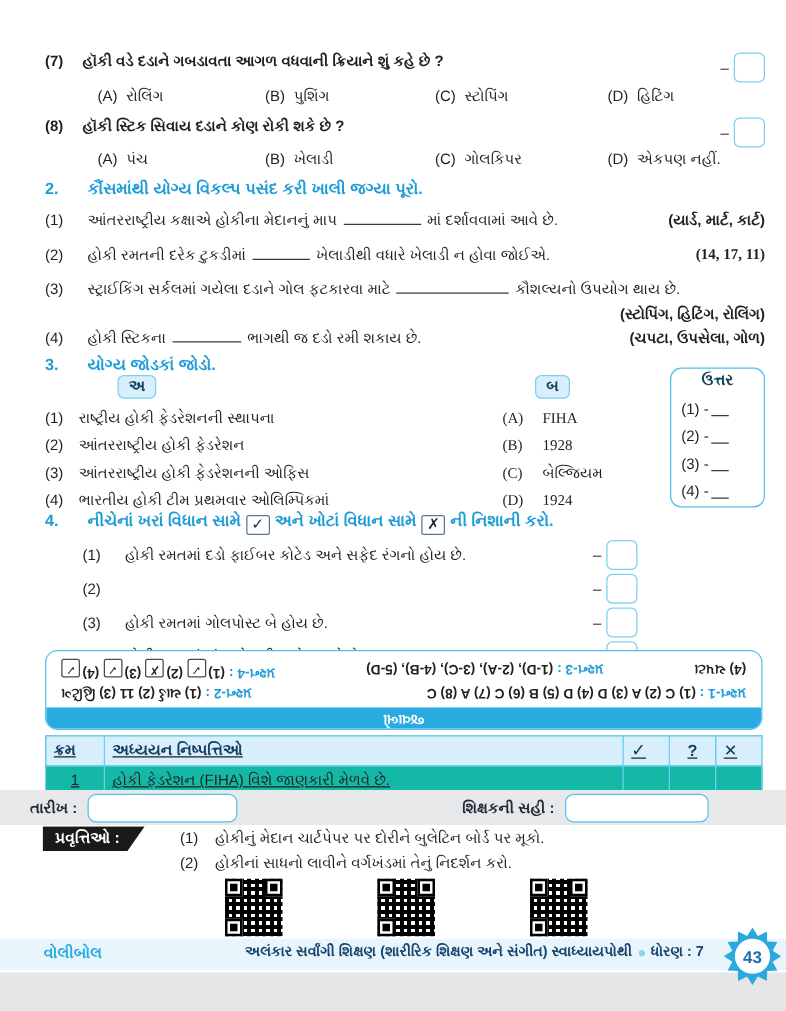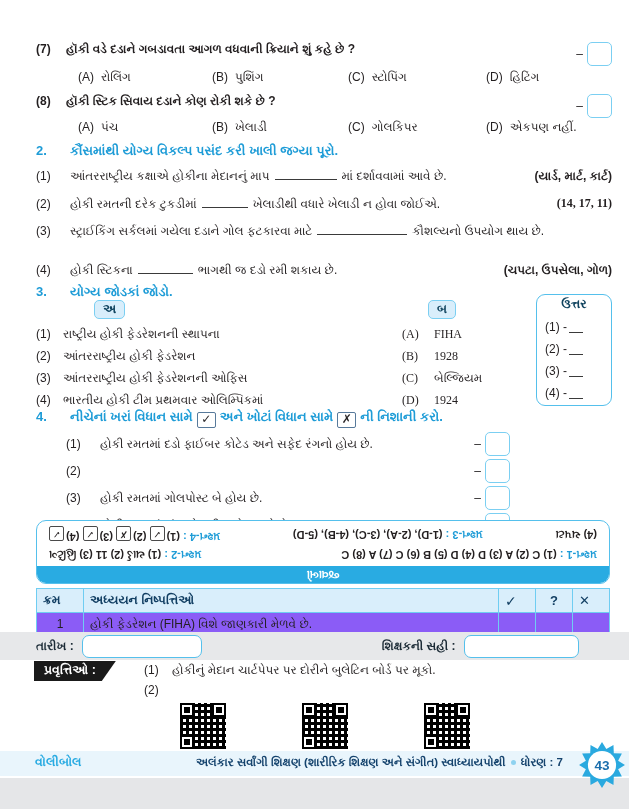--- a/index.html
+++ b/index.html
@@ -42,21 +42,21 @@
   .anskey-inner{width:100%;height:100%;transform:rotate(180deg);display:flex;flex-direction:column;}
   .anskey-bar{height:17px;background:#29abe2;color:#fff;font-weight:bold;font-size:11.5px;
               text-align:center;line-height:17px;flex:none;}
   .anskey-lines{flex:1;display:flex;flex-direction:column;justify-content:space-evenly;
                 padding:1px 12px;font-size:11px;font-weight:bold;}
   .ak-line{display:flex;justify-content:space-between;align-items:center;white-space:nowrap;}
   .ak-label{color:#1e9cd7;}
   .mini-box{display:inline-block;width:13px;height:13px;border:1.2px solid #4a4a4a;border-radius:2px;
             text-align:center;line-height:12px;font-size:10px;vertical-align:-2px;margin-left:2px;background:#fff;}
   
-  table.outcomes{border-collapse:collapse;width:574px;background:#8b5cf6;}
+  table.outcomes{border-collapse:collapse;width:574px;background:#14b8a6;text-decoration:underline;}
   table.outcomes td,table.outcomes th{border:1.5px solid #6fcdf2;padding:1px 6px;}
   table.outcomes th{background:#d9eefb;color:#123f63;font-size:12.5px;text-align:left;height:21px;}
   th.cnum,td.cnum{width:34px;text-align:center;}
   th.cmark,td.cmark{width:24px;text-align:center;}
   td{height:20px;}
   
   .grayband{left:0;top:632px;width:629px;height:28px;background:#e7e8ea;display:flex;align-items:center;}
   .inputbox{border:1.6px solid #55c0ec;border-radius:7px;background:#fff;height:23px;box-sizing:border-box;}
   .inlabel{font-weight:bold;color:#1c2b36;font-size:12px;}
   
@@ -153,20 +153,23 @@
 
   <div class="abs fill-row" style="left:36px;top:195px;width:576px;">
     <span class="qnum">(2)</span>
     <span><span>હોકી રમતની દરેક ટુકડીમાં</span><span class="blank" style="width:46px;"></span><span>ખેલાડીથી વધારે ખેલાડી ન હોવા જોઈએ.</span></span>
     <span class="bracket-opts" style="font-family:'Liberation Serif','DejaVu Serif',serif;">(14, 17, 11)</span>
   </div>
 
   <div class="abs fill-row" style="left:36px;top:222px;width:576px;">
     <span class="qnum">(3)</span>
     <span><span>સ્ટ્રાઈકિંગ સર્કલમાં ગયેલા દડાને ગોલ ફટકારવા માટે</span><span class="blank" style="width:90px;"></span><span>કૌશલ્યનો ઉપયોગ થાય છે.</span></span>
+  </div>
+  <div class="abs" style="left:36px;top:244px;width:576px;text-align:right;font-weight:bold;">
+    <span>(સ્ટોપિંગ, હિટિંગ, રોલિંગ)</span>
   </div>
 
   <div class="abs fill-row" style="left:36px;top:261px;width:576px;">
     <span class="qnum">(4)</span>
     <span><span>હોકી સ્ટિકના</span><span class="blank" style="width:55px;"></span><span>ભાગથી જ દડો રમી શકાય છે.</span></span>
     <span class="bracket-opts">(ચપટા, ઉપસેલા, ગોળ)</span>
   </div>
 
   <div class="abs sec-head" style="left:36px;top:284px;">
     <span class="qnum">3.</span>
@@ -313,34 +316,35 @@
       <td class="cnum">1</td>
       <td>હોકી ફેડરેશન (FIHA) વિશે જાણકારી મેળવે છે.</td>
       <td class="cmark"></td>
       <td class="cmark"></td>
       <td class="cmark"></td>
     </tr>
   </tbody>
     </table>
 
   <div class="abs grayband">
-    <span class="inlabel" style="margin-left:36px;">તારીખ :</span>
+    <span class="inlabel" style="margin-left:24px;">તારીખ :</span>
     <span class="inputbox" style="width:120px;margin-left:8px;"></span>
     <span class="inlabel" style="margin-left:180px;">શિક્ષકની સહી :</span>
     <span class="inputbox" style="width:115px;margin-left:8px;"></span>
   </div>
 
   <div class="abs" style="left:1px;top:661px;width:629px;height:42px;">
     <span class="ribbon">પ્રવૃત્તિઓ :</span>
     <div class="act-item" style="top:2px;">
       <span class="qnum">(1)</span>
       <span>હોકીનું મેદાન ચાર્ટપેપર પર દોરીને બુલેટિન બોર્ડ પર મૂકો.</span>
     </div>
     <div class="act-item" style="top:22px;">
       <span class="qnum">(2)</span>
+      <span>હોકીનાં સાધનો લાવીને વર્ગખંડમાં તેનું નિદર્શન કરો.</span>
     </div>
   </div>
 
   <div class="qr" style="left:180px;top:703px;">
     <span class="finder f-tl"></span>
     <span class="finder f-tr"></span>
     <span class="finder f-bl"></span>
   </div>
   <div class="qr" style="left:302px;top:703px;">
     <span class="finder f-tl"></span>

